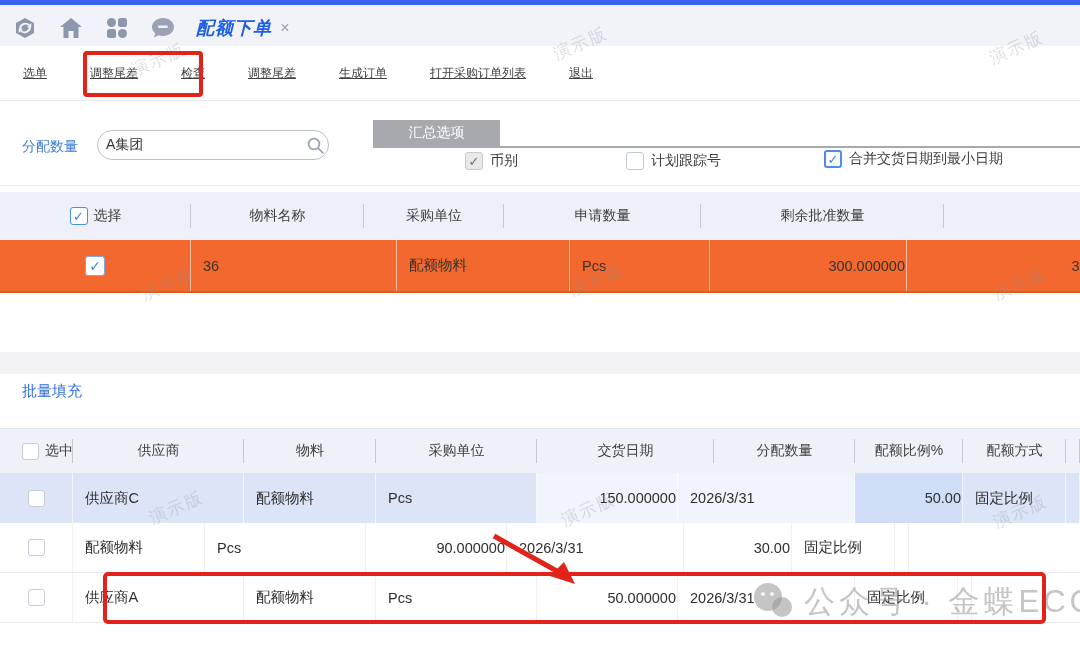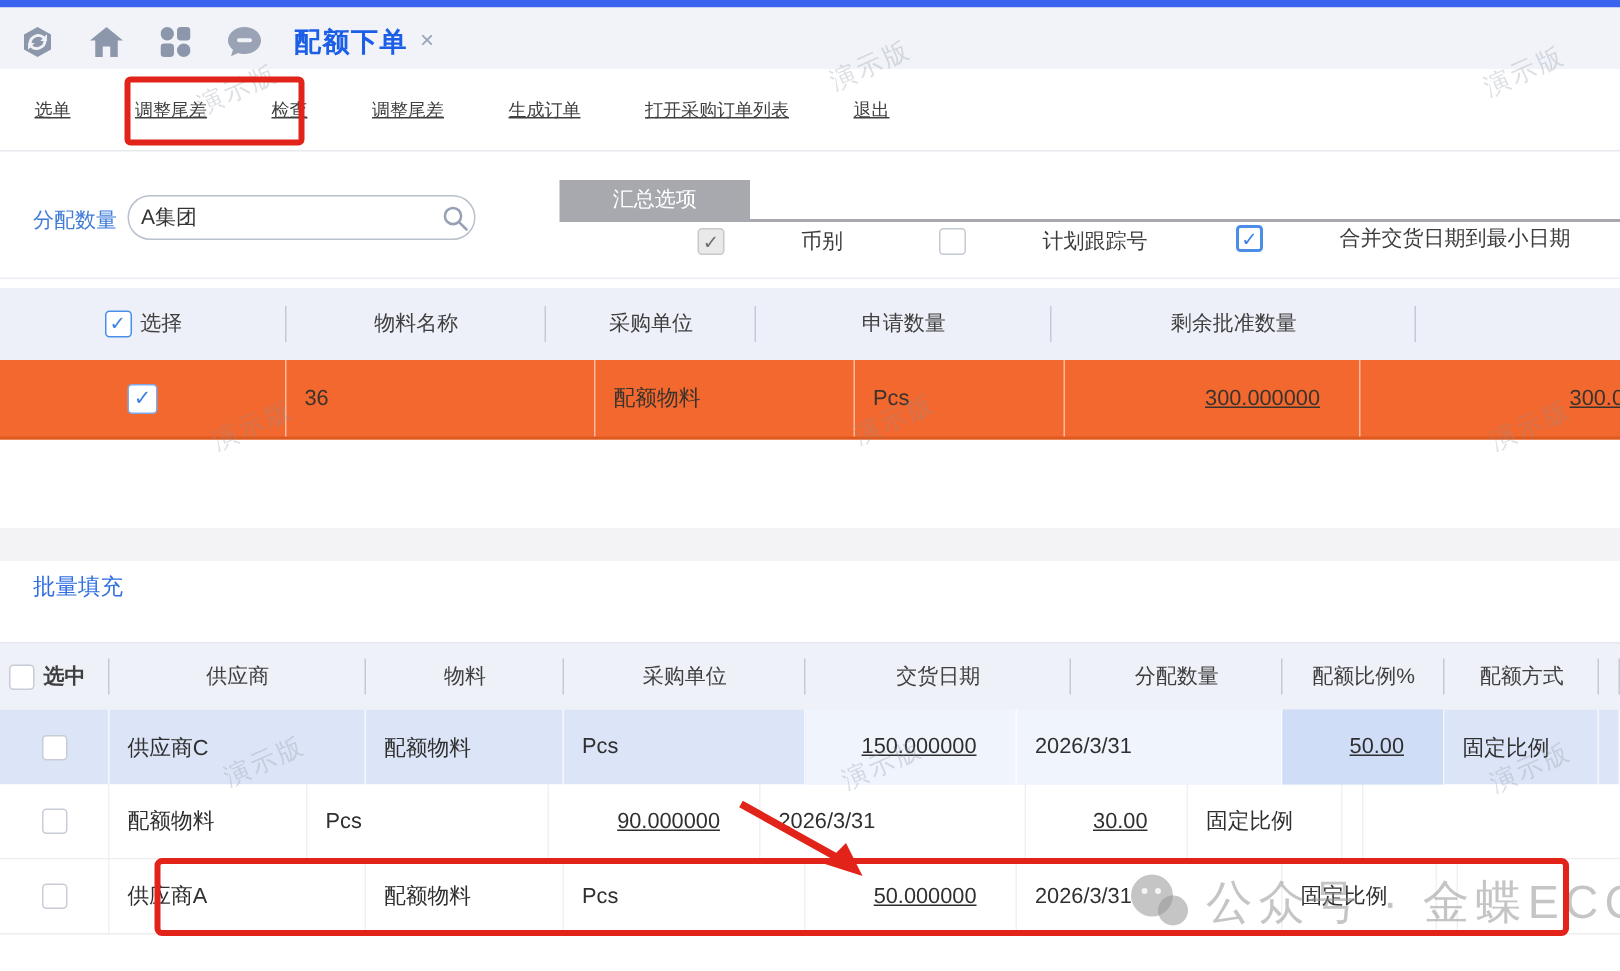--- a/index.html
+++ b/index.html
@@ -7,56 +7,56 @@
   body {
     position:relative; overflow:hidden; background:#fff;
     font-family:"Liberation Sans","DejaVu Sans",sans-serif;
     color:#3c3c3c; -webkit-font-smoothing:antialiased;
   }
   
   .top-strip { position:absolute; left:0; top:0; width:1080px; height:5px; background:#3a63f0; }
   .top-bar { position:absolute; left:0; top:5px; width:1080px; height:41px; background:#f1f3f9; }
   .bar-icons { position:absolute; left:14px; top:12px; display:flex; gap:24px; align-items:center; }
   .bar-icon { width:22px; height:22px; display:flex; align-items:center; justify-content:center; cursor:pointer; }
-  .tab { position:absolute; left:196px; top:11px; display:flex; align-items:center; gap:8px; cursor:pointer; }
+  .tab { position:absolute; left:196px; top:11px; display:flex; align-items:center; gap:8px; cursor:pointer;font-style:italic; }
   .tab-label { font-size:18px; font-weight:bold; color:#1c5fe6; letter-spacing:1px; }
   .tab-close { font-size:16px; color:#9aa3b5; }
   .tab-underline { position:absolute; left:190px; top:42px; width:136px; height:3px; background:#1c5fe6; }
   
   .menu-bar { position:absolute; left:0; top:46px; width:1080px; height:55px; background:#fff;
               border-bottom:1px solid #e7e9ee; display:flex; align-items:center; padding-left:10px; }
   .menu-item { font-size:12px; color:#404040; padding:8px 13px; margin-right:17px; cursor:pointer; white-space:nowrap;text-decoration:underline; }
   
   .filter-area { position:absolute; left:0; top:102px; width:1080px; height:84px; background:#fff;
                  border-bottom:1px solid #eceef3; }
   .org-label { position:absolute; left:22px; top:36px; font-size:14px; color:#3f7cd8; }
-  .org-input-wrap { position:absolute; left:85px; top:28px; width:232px; height:30px; background:#fff;
+  .org-input-wrap { position:absolute; left:97px; top:28px; width:232px; height:30px; background:#fff;
                     border:1px solid #b9c0cc; border-radius:15px; display:flex; align-items:center; }
   .org-input { flex:1; border:none; outline:none; font-size:14px; color:#333; padding:0 8px;
                font-family:inherit; background:transparent; }
   .org-search { width:26px; display:flex; align-items:center; justify-content:center; cursor:pointer; }
   .summary-tab { position:absolute; left:373px; top:18px; width:127px; height:26px; background:#a7a9ae;
                  color:#fff; font-size:14px; display:flex; align-items:center; justify-content:center; cursor:pointer; }
   .summary-line { position:absolute; left:373px; top:44px; width:707px; height:2px; background:#a7a9ae; }
   .chk-row { position:absolute; left:460px; top:50px; width:620px; height:24px; }
   .chk-item { position:absolute; display:flex; align-items:center; gap:7px; cursor:pointer; }
   .chk-box { width:18px; height:18px; border-radius:3px; display:flex; align-items:center; justify-content:center;
              font-size:13px; line-height:1; }
   .chk-gray  { background:#e9e9e9; border:1px solid #c8c8c8; color:#6f6f6f; }
   .chk-empty { background:#fff; border:1px solid #c3c9d3; color:transparent; }
   .chk-blue  { background:#fff; border:2px solid #4a8ee8; color:#3b82e6; font-weight:bold; }
-  .chk-label { font-size:14px; color:#3c3c3c;margin-left:44px; }
+  .chk-label { font-size:14px; color:#3c3c3c; }
   
   .hdr-cell { position:relative; display:flex; align-items:center; justify-content:center;
               font-size:14px; color:#3f3f3f; height:100%; }
   .hdr-cell::after { content:""; position:absolute; right:0; top:50%; transform:translateY(-50%);
                      width:1px; height:24px; background:#c4c9d4; }
   .cell { display:flex; align-items:center; height:100%; font-size:14.5px; overflow:hidden; white-space:nowrap; }
   .al { justify-content:flex-start; padding-left:12px; }
-  .ar { justify-content:flex-end; padding-right:26px;text-decoration:underline; }
+  .ar { justify-content:flex-end; padding-right:1px; }
   .ac { justify-content:center; }
   
   .t1 { position:absolute; left:0; top:192px; width:1150px; }
   .t1-header { display:flex; height:48px; background:#edf0f8; }
   .t1-row { display:flex; height:53px; background:#f2682e; border-bottom:2px solid #dd5b21; color:#3a332d; }
   .t1-row .cell { border-right:1px solid rgba(255,255,255,0.55); }
   .t1c1{width:191px;} .t1c2{width:206px;} .t1c3{width:173px;} .t1c4{width:140px;} .t1c5{width:197px;} .t1c6{width:243px;}
   .row-chk { width:20px; height:20px; background:#fff; border:1px solid #7fa8e8; border-radius:3px;
              display:flex; align-items:center; justify-content:center; color:#3b82e6; font-size:14px; font-weight:bold; }
   .hdr-chk-wrap { display:flex; align-items:center; gap:6px; }
@@ -68,21 +68,21 @@
   .bulk-link { position:absolute; left:22px; top:382px; font-size:15px; color:#2e6ee2; cursor:pointer; }
   
   .t2 { position:absolute; left:0; top:428px; width:1080px; }
   .t2-header { display:flex; height:45px; background:#eef1f8; border-top:1px solid #e4e7ee; }
   .t2-row { display:flex; height:50px; background:#fff; border-bottom:1px solid #ededf0; color:#2f2f2f; }
   .t2-row .cell { border-right:1px solid rgba(40,60,110,0.07); }
   .t2-row.hl { background:#dce5f7; border-bottom:none; }
   .t2-row.hl .cell { border-right:1px solid rgba(255,255,255,0.7); }
   .t2c1{width:73px;} .t2c2{width:171px;} .t2c3{width:132px;} .t2c4{width:161px;}
   .t2c5{width:141px;} .t2c6{width:177px;} .t2c7{width:108px;} .t2c8{width:103px;} .t2c9{width:14px;}
-  .t2-header .t2c1 { justify-content:flex-start; padding-left:6px; gap:6px;font-weight:bold; }
+  .t2-header .t2c1 { justify-content:flex-start; padding-left:22px; gap:6px; }
   .t2-chk { width:17px; height:17px; background:#fff; border:1px solid #c7ccd6; border-radius:3px; }
   .hl .cell.lite { background:#f0f4fc; }
   .hl .cell.deep { background:#cfddf6; }
   
   .anno-box-menu { position:absolute; left:83px; top:51px; width:120px; height:46px;
                    border:4px solid #e2231a; border-radius:4px; z-index:9; pointer-events:none; }
   .anno-box-row { position:absolute; left:103px; top:572px; width:943px; height:52px;
                   border:4px solid #e2231a; border-radius:5px; z-index:8; pointer-events:none; }
   .anno-arrow { position:absolute; left:480px; top:528px; z-index:9; pointer-events:none; }
   

